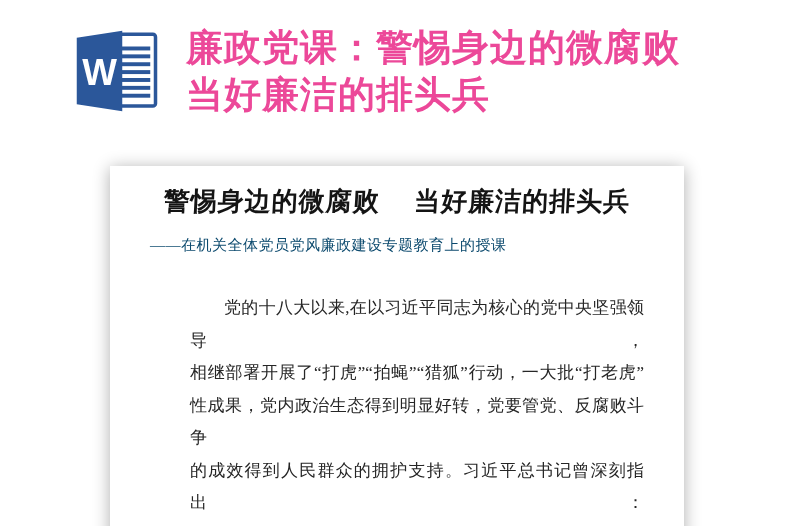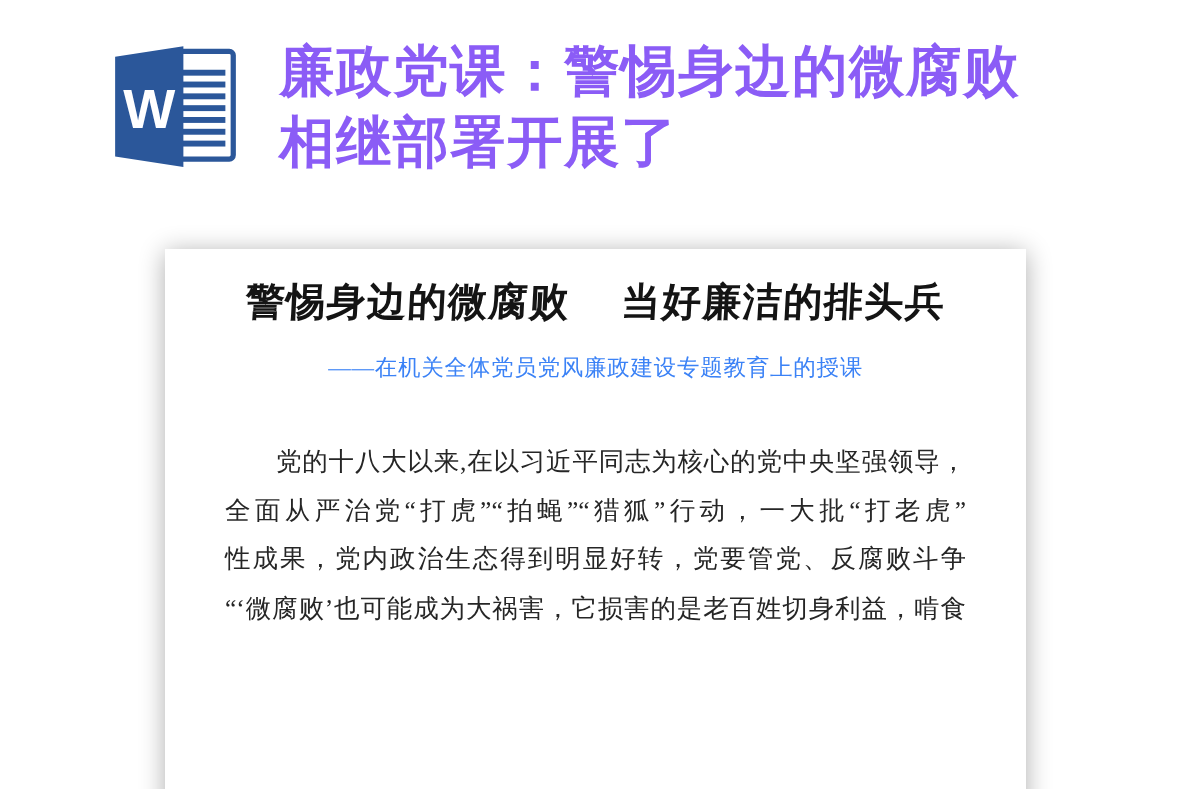--- a/index.html
+++ b/index.html
@@ -10,21 +10,21 @@
     position: relative;
     font-family: "Liberation Sans", "DejaVu Sans", sans-serif;
   }
 
   
   .header { position: absolute; left: 0; top: 0; width: 800px; height: 140px; }
   .word-icon { position: absolute; left: 73px; top: 29px; width: 88px; height: 84px; }
   .header-title {
     position: absolute; left: 186px; top: 24px; width: 580px;
     font-size: 37px; font-weight: 700; line-height: 47px;
-    color: #8b5cf6; letter-spacing: 1px;
+    color: #ec4899; letter-spacing: 1px;
   }
   .header-title .t-line { white-space: nowrap; }
 
   
   .page {
     position: absolute; left: 110px; top: 166px;
     width: 574px; height: 420px;
     background: #ffffff;
     box-shadow: 0 2px 16px rgba(0, 0, 0, 0.32);
   }
@@ -32,34 +32,35 @@
 
   .doc-title {
     text-align: center;
     font-family: "Liberation Serif", "DejaVu Serif", serif;
     font-size: 26px; font-weight: 700; color: #141414;
     letter-spacing: 1px; white-space: nowrap;
     transform: skewX(-3deg);
   }
   .doc-subtitle {
     margin-top: 17px;
-    text-align: center;
+    text-align: left;
     font-family: "Liberation Serif", "DejaVu Serif", serif;
-    font-size: 15px; color: #3b82f6; letter-spacing: 0.5px;
+    font-size: 15px; color: #0c4a6e; letter-spacing: 0.5px;
   }
   .doc-body {
     margin-top: 37px;
     font-family: "Liberation Serif", "DejaVu Serif", serif;
     font-size: 17px; color: #262626;
   }
   .body-line {
     line-height: 32.5px;
     text-align: justify;
     text-align-last: justify;
     text-justify: inter-character;
+    margin-left: 40px;
   }
   .body-line.indent { text-indent: 2em; }
 </style>
 </head>
 <body>
 
 <div class="header">
 
   <svg class="word-icon" viewBox="0 0 100 96" xmlns="http://www.w3.org/2000/svg">
 
@@ -75,32 +76,33 @@
       <rect x="50" y="74" width="38" height="4.5"></rect>
     </g>
 
     <polygon points="4,10 56,2 56,94 4,86" fill="#2b579a"></polygon>
 
     <text x="30" y="64" text-anchor="middle" font-family="Liberation Sans, DejaVu Sans, sans-serif" font-size="42" font-weight="700" fill="#ffffff">W</text>
   </svg>
 
   <div class="header-title">
     <div class="t-line">廉政党课：警惕身边的微腐败</div>
-    <div class="t-line">相继部署开展了</div>
+    <div class="t-line">当好廉洁的排头兵</div>
   </div>
 </div>
 
 <div class="page">
   <div class="page-inner">
 
     <div class="doc-title">警惕身边的微腐败　 当好廉洁的排头兵</div>
 
     <div class="doc-subtitle">——在机关全体党员党风廉政建设专题教育上的授课</div>
 
     <div class="doc-body">
         <div class="body-line indent">党的十八大以来,在以习近平同志为核心的党中央坚强领导，</div>
-        <div class="body-line">全面从严治党“打虎”“拍蝇”“猎狐”行动，一大批“打老虎”</div>
+        <div class="body-line">相继部署开展了“打虎”“拍蝇”“猎狐”行动，一大批“打老虎”</div>
         <div class="body-line">性成果，党内政治生态得到明显好转，党要管党、反腐败斗争</div>
+        <div class="body-line">的成效得到人民群众的拥护支持。习近平总书记曾深刻指出：</div>
         <div class="body-line">“‘微腐败’也可能成为大祸害，它损害的是老百姓切身利益，啃食</div>
       </div>
 
   </div>
 </div>
 
 </body></html>

